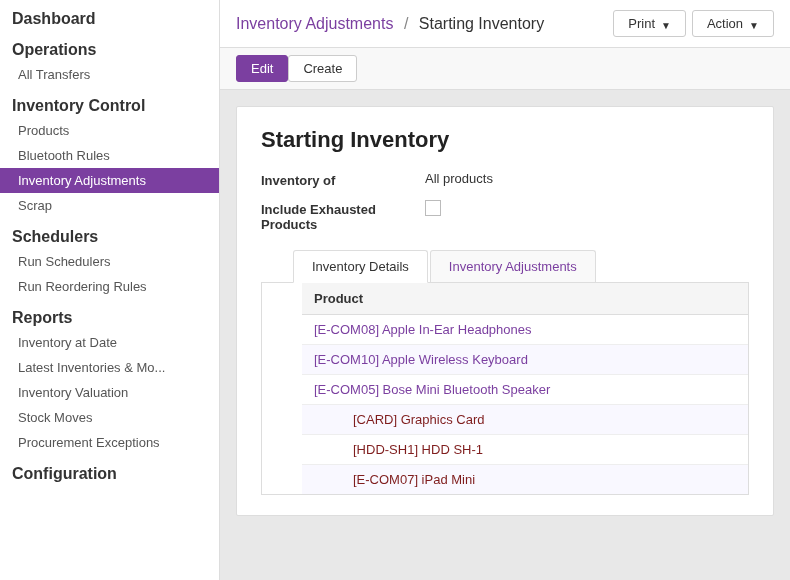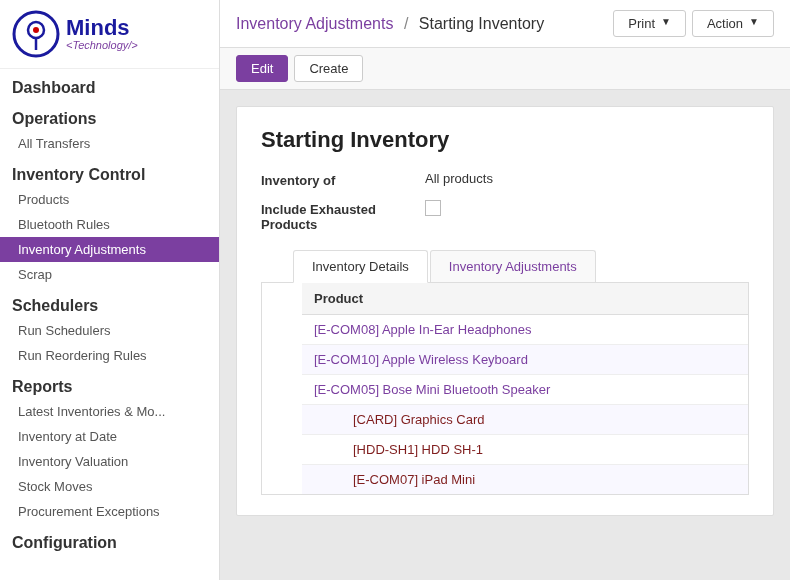--- a/index.html
+++ b/index.html
@@ -124,31 +124,31 @@
     }
 
     .btn-default {
       background: #fff;
       color: #333;
       border-color: #ccc;
     }
 
     .btn-dropdown {
       display: flex;
-      align-items: flex-start;
+      align-items: flex-end;
       gap: 4px;
     }
 
     
     .toolbar {
       background: #f8f8f8;
       border-bottom: 1px solid #ddd;
       padding: 7px 16px;
       display: flex;
-      gap: 6px;
+      gap: 0;
       align-items: center;
     }
 
     
     .content-area {
       flex: 1;
       overflow-y: auto;
       background: #e8e8e8;
       padding: 16px;
     }
@@ -278,52 +278,39 @@
     }
 
     
     #sidebar::-webkit-scrollbar { width: 6px; }
     #sidebar::-webkit-scrollbar-thumb { background: #ccc; border-radius: 3px; }
   </style>
 </head>
 <body>
 
 <div id="sidebar">
-  <div class="logo-area">
-
-    <svg class="logo-icon" viewBox="0 0 48 48">
-      <circle cx="24" cy="24" r="22" fill="none" stroke="#1a1a9e" stroke-width="3"></circle>
-      <circle cx="24" cy="20" r="8" fill="none" stroke="#1a1a9e" stroke-width="2.5"></circle>
-      <circle cx="24" cy="20" r="3" fill="#cc0000"></circle>
-      <line x1="24" y1="28" x2="24" y2="40" stroke="#1a1a9e" stroke-width="2.5"></line>
-    </svg>
-    <div class="logo-text-area">
-      <span class="logo-minds">Minds</span>
-      <span class="logo-tech">&lt;Technology/&gt;</span>
-    </div>
-  </div>
 
   <div class="sidebar-section-header">Dashboard</div>
 
   <div class="sidebar-section-header">Operations</div>
   <div class="sidebar-item">All Transfers</div>
 
   <div class="sidebar-section-header">Inventory Control</div>
   <div class="sidebar-item">Products</div>
   <div class="sidebar-item">Bluetooth Rules</div>
   <div class="sidebar-item active">Inventory Adjustments</div>
   <div class="sidebar-item">Scrap</div>
 
   <div class="sidebar-section-header">Schedulers</div>
   <div class="sidebar-item">Run Schedulers</div>
   <div class="sidebar-item">Run Reordering Rules</div>
 
   <div class="sidebar-section-header">Reports</div>
+  <div class="sidebar-item">Inventory at Date</div>
   <div class="sidebar-item">Latest Inventories &amp; Mo...</div>
-  <div class="sidebar-item">Inventory at Date</div>
   <div class="sidebar-item">Inventory Valuation</div>
   <div class="sidebar-item">Stock Moves</div>
   <div class="sidebar-item">Procurement Exceptions</div>
 
   <div class="sidebar-section-header">Configuration</div>
 </div>
 
 <div id="main">
 
   <div class="top-header">

